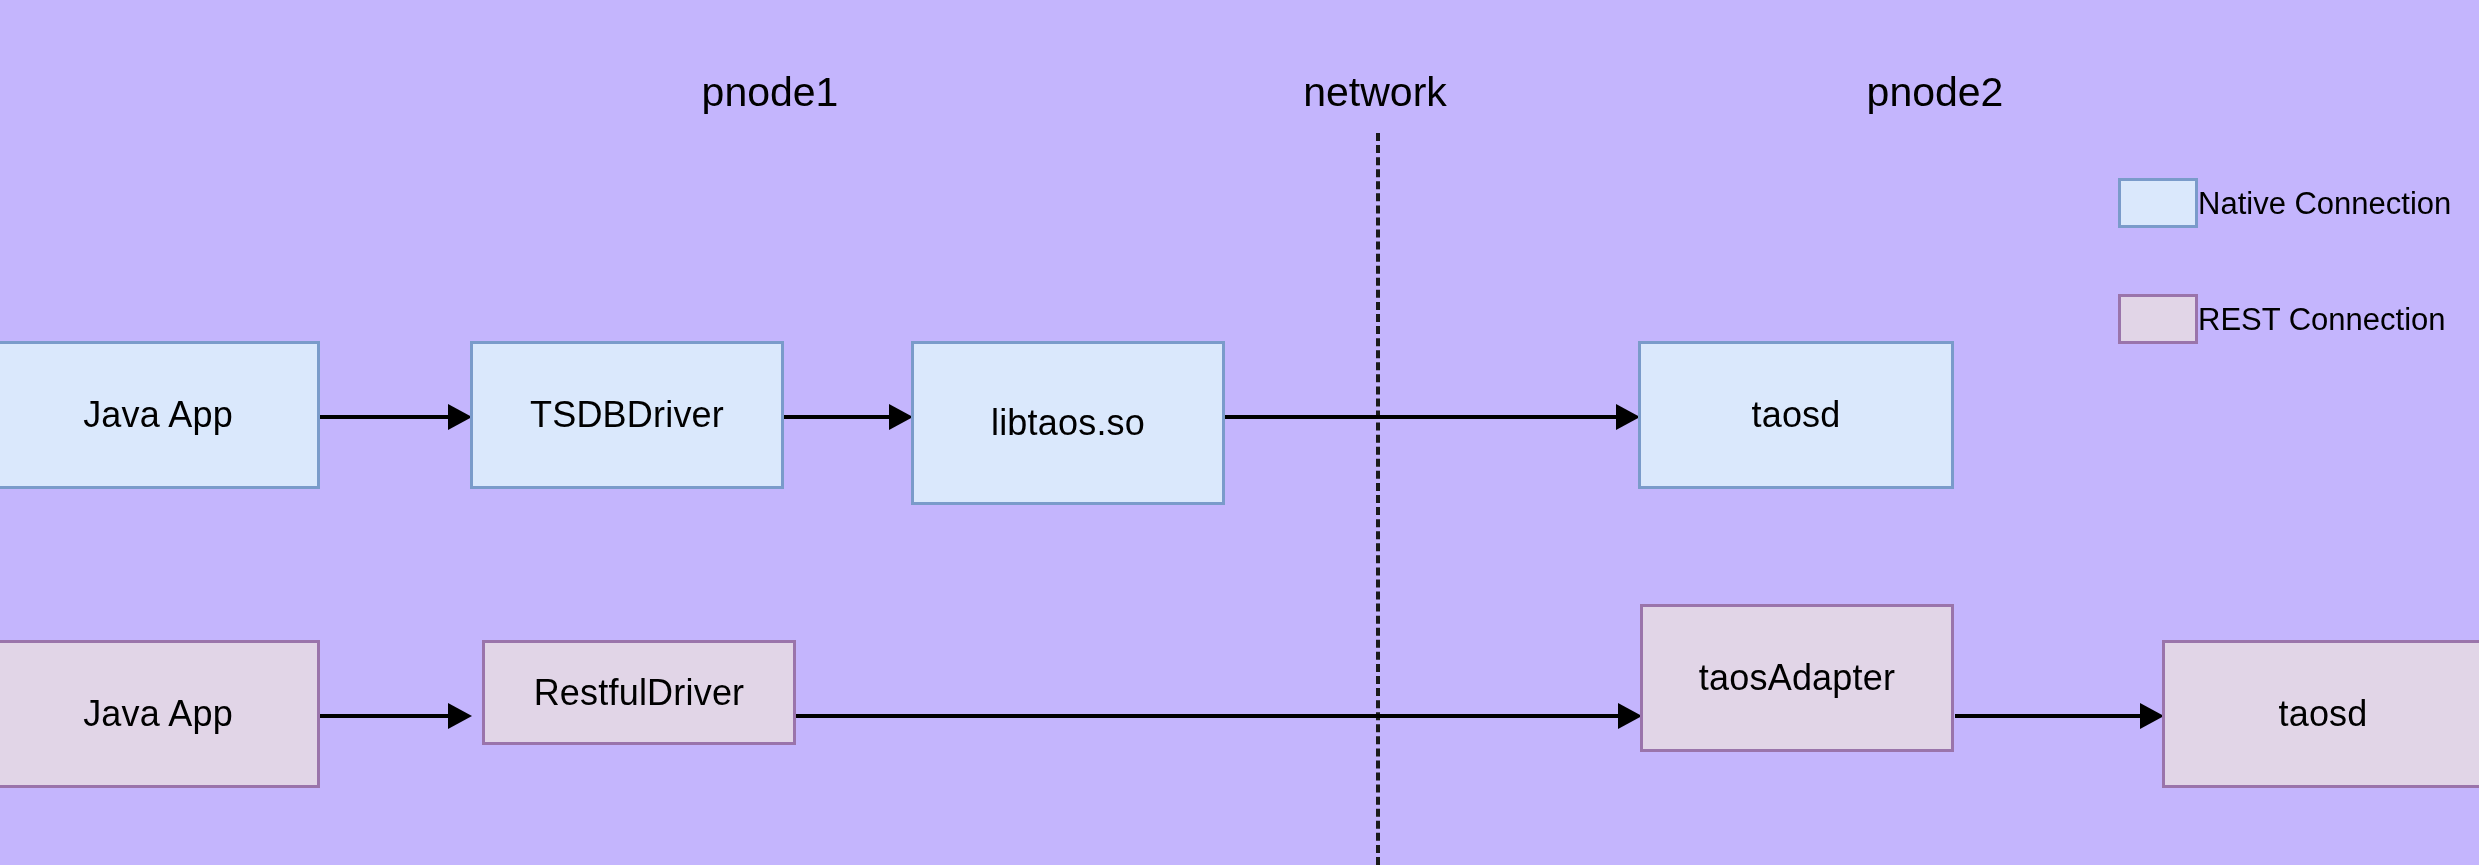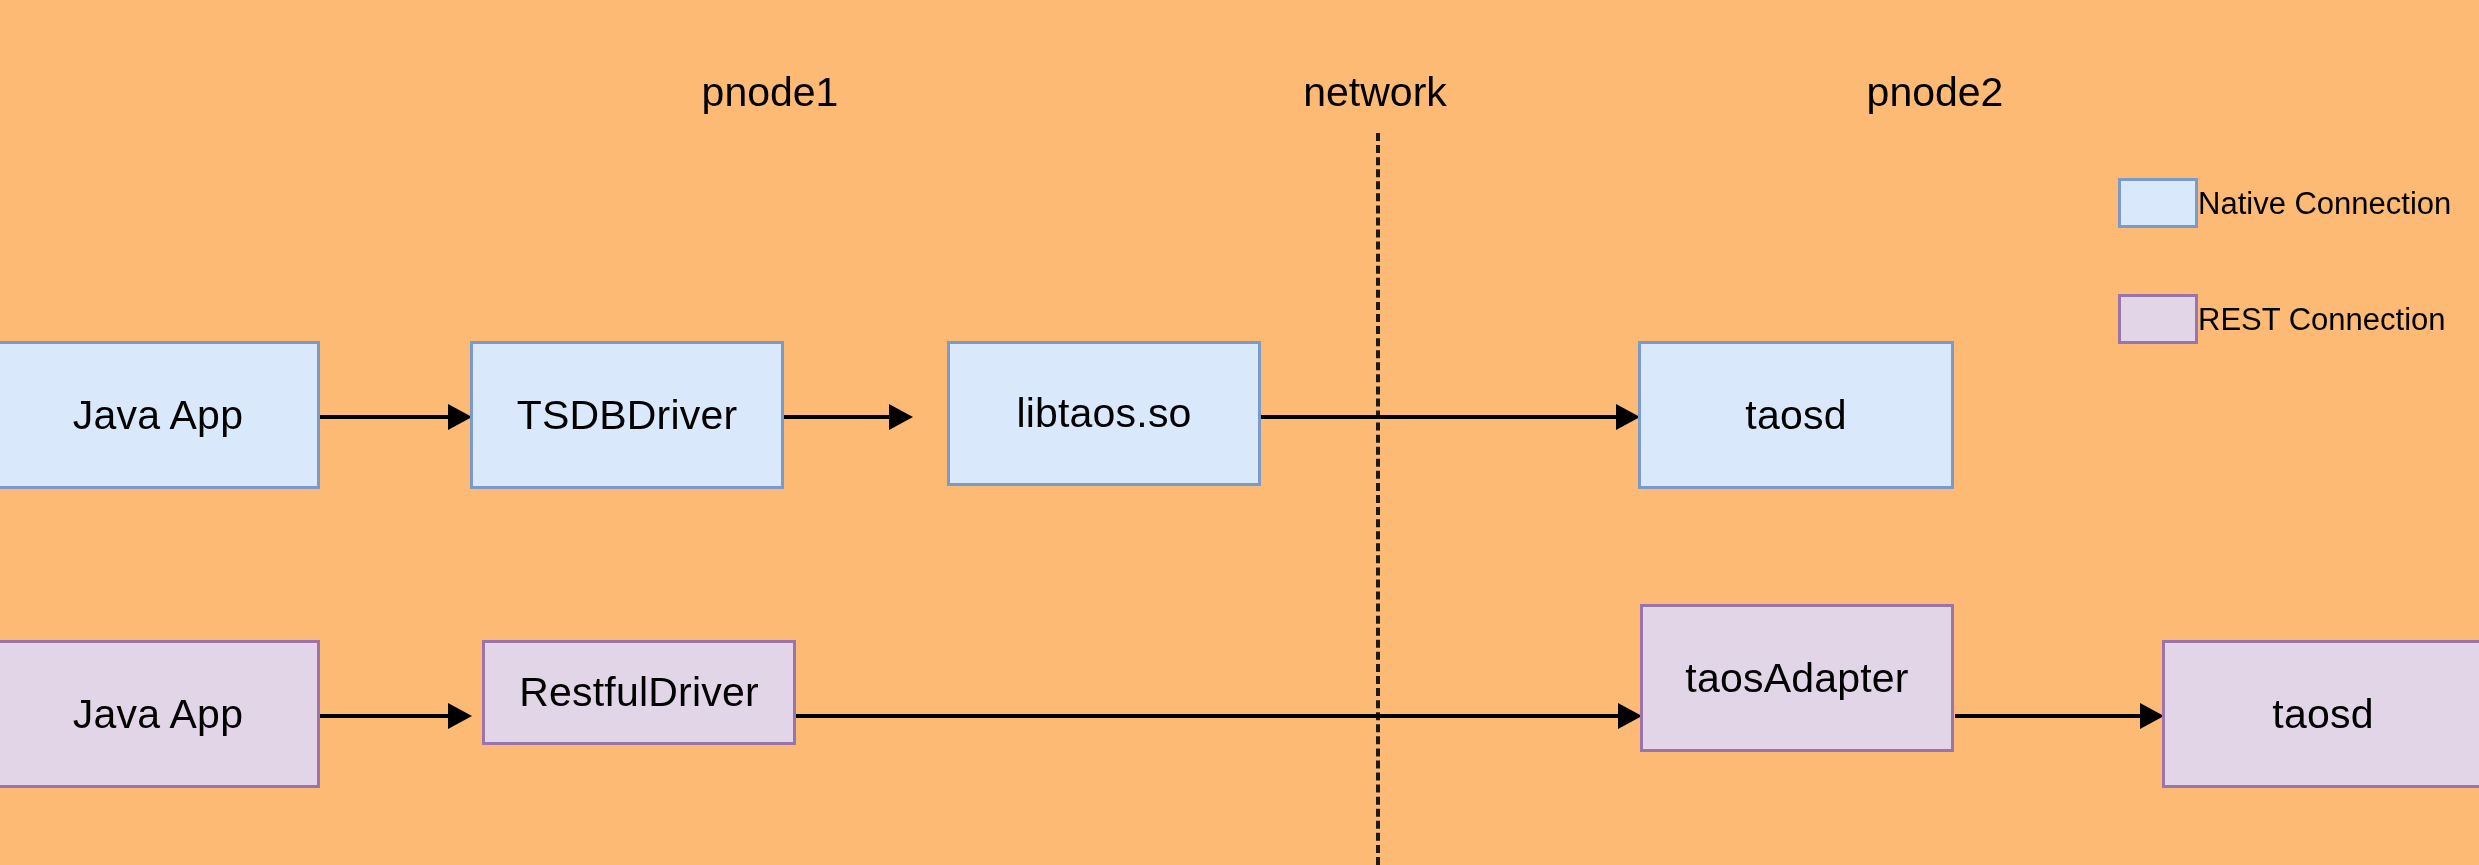--- a/index.html
+++ b/index.html
@@ -8,21 +8,21 @@
     background: #ffffff;
   }
   body {
     font-family: "Liberation Sans", sans-serif;
     -webkit-font-smoothing: antialiased;
   }
   #canvas {
     position: relative;
     width: 2479px;
     height: 865px;
-    background: #fdba74;
+    background: #c4b5fd;
     overflow: hidden;
   }
 
   
   .zone-label {
     position: absolute;
     font-size: 41px;
     line-height: 1;
     color: #000000;
     white-space: nowrap;
@@ -34,21 +34,21 @@
   .node {
     position: absolute;
     box-sizing: border-box;
     border-width: 3px;
     border-style: solid;
     display: flex;
     align-items: center;
     justify-content: center;
   }
   .node-label {
-    font-size: 41px;
+    font-size: 36px;
     line-height: 1;
     color: #000000;
     white-space: nowrap;
     letter-spacing: .2px;
   }
   .node.native {
     background: #dae8fc;
     border-color: #7a9bca;
   }
   .node.rest {
@@ -140,21 +140,21 @@
       <div class="arrow-head" style="left: 2140px; top: 703px;"></div>
     </div>
 
   <div id="node-layer">
       <div class="node native" style="left: -4px; top: 341px; width: 324px; height: 148px;">
         <span class="node-label">Java App</span>
       </div>
       <div class="node native" style="left: 470px; top: 341px; width: 314px; height: 148px;">
         <span class="node-label">TSDBDriver</span>
       </div>
-      <div class="node native" style="left: 911px; top: 341px; width: 314px; height: 145px; margin-left: 36px;">
+      <div class="node native" style="left: 911px; top: 341px; width: 314px; height: 164px;">
         <span class="node-label">libtaos.so</span>
       </div>
       <div class="node native" style="left: 1638px; top: 341px; width: 316px; height: 148px;">
         <span class="node-label">taosd</span>
       </div>
       <div class="node rest" style="left: -4px; top: 640px; width: 324px; height: 148px;">
         <span class="node-label">Java App</span>
       </div>
       <div class="node rest" style="left: 482px; top: 640px; width: 314px; height: 105px;">
         <span class="node-label">RestfulDriver</span>

